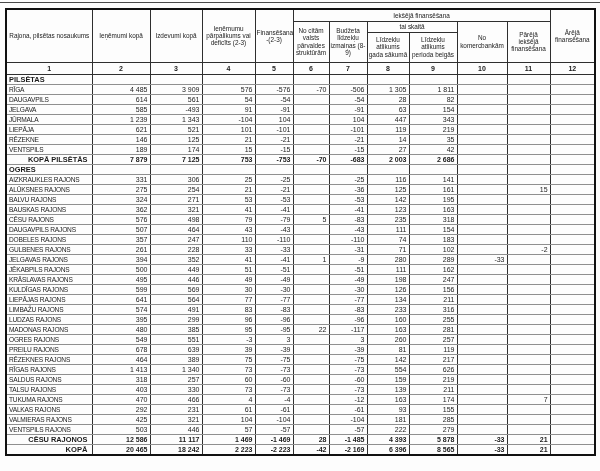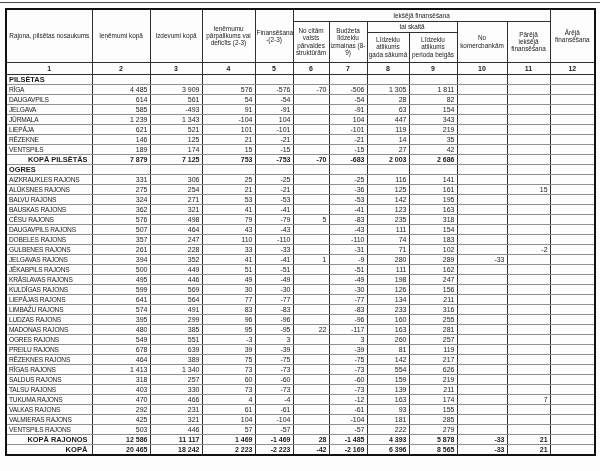--- a/index.html
+++ b/index.html
@@ -588,21 +588,21 @@
           <td>-57</td>
           <td></td>
           <td>-57</td>
           <td>222</td>
           <td>279</td>
           <td></td>
           <td></td>
           <td></td>
         </tr>
         <tr class="row-total">
-          <td class="cell-name">KOPĀ RAJONOS</td>
+          <td class="cell-name">CĒSU RAJONOS</td>
           <td>12 586</td>
           <td>11 117</td>
           <td>1 469</td>
           <td>-1 469</td>
           <td>28</td>
           <td>-1 485</td>
           <td>4 393</td>
           <td>5 878</td>
           <td>-33</td>
           <td>21</td>

